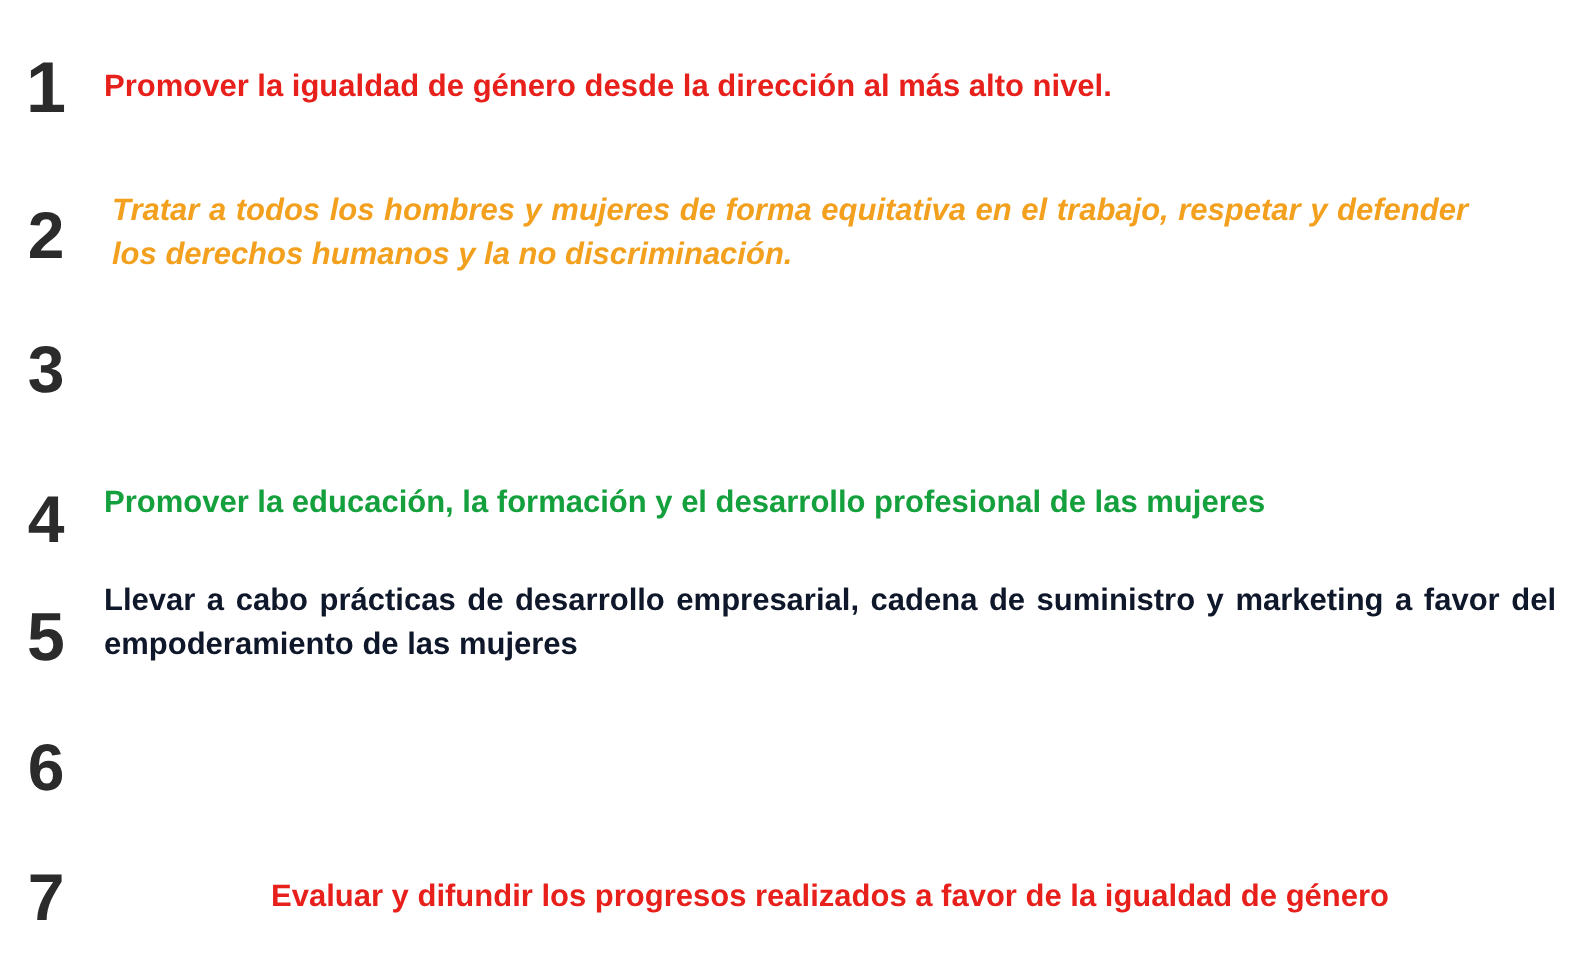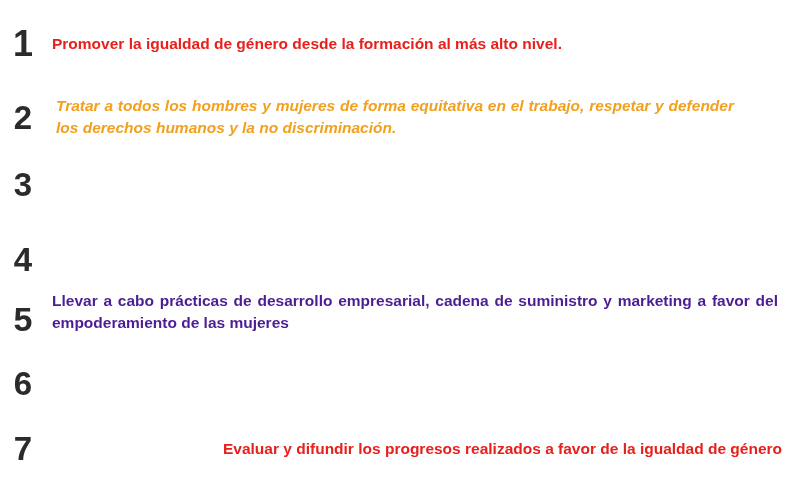--- a/index.html
+++ b/index.html
@@ -66,48 +66,49 @@
   #row-5 { top: 290px; }
   #row-5 .num { font-size: 34px; padding-top: 12px; }
   #row-5 .txt { padding-top: 0px; padding-left: 6px; padding-right: 12px; }
 
   #row-6 { top: 367px; }
   #row-6 .num { font-size: 33px; padding-top: 0px; }
   #row-6 .txt { padding-top: 9px; padding-left: 20px; text-align: left; }
 
   #row-7 { top: 432px; }
   #row-7 .num { font-size: 33px; padding-top: 0px; }
-  #row-7 .txt { padding-top: 6px; padding-left: 2px; text-align: right; }
+  #row-7 .txt { padding-top: 6px; padding-left: 2px; text-align: center; }
 </style>
 </head>
 <body style="background: rgb(255, 255, 255);">
 
 <div class="board">
 
   <div class="row" id="row-1">
     <div class="num" style="color: rgb(43, 43, 43);">1</div>
-    <div class="txt" style="color: rgb(232, 32, 28);">Promover la igualdad de género desde la formación al más alto nivel.</div>
+    <div class="txt" style="color: rgb(232, 32, 28);">Promover la igualdad de género desde la dirección al más alto nivel.</div>
   </div>
 
   <div class="row" id="row-2">
     <div class="num" style="color: rgb(43, 43, 43);">2</div>
     <div class="txt" style="color: rgb(242, 160, 30);">Tratar a todos los hombres y mujeres de forma equitativa en el trabajo, respetar y defender los derechos humanos y la no discriminación.</div>
   </div>
 
   <div class="row" id="row-3">
     <div class="num" style="color: rgb(43, 43, 43);">3</div>
   </div>
 
   <div class="row" id="row-4">
     <div class="num" style="color: rgb(43, 43, 43);">4</div>
+    <div class="txt" style="color: rgb(20, 160, 60);">Promover la educación, la formación y el desarrollo profesional de las mujeres</div>
   </div>
 
   <div class="row" id="row-5">
     <div class="num" style="color: rgb(43, 43, 43);">5</div>
-    <div class="txt" style="color: #4c1d95;">Llevar a cabo prácticas de desarrollo empresarial, cadena de suministro y marketing a favor del empoderamiento de las mujeres</div>
+    <div class="txt" style="color: #0f172a;">Llevar a cabo prácticas de desarrollo empresarial, cadena de suministro y marketing a favor del empoderamiento de las mujeres</div>
   </div>
 
   <div class="row" id="row-6">
     <div class="num" style="color: rgb(43, 43, 43);">6</div>
   </div>
 
   <div class="row" id="row-7">
     <div class="num" style="color: rgb(43, 43, 43);">7</div>
     <div class="txt" style="color: rgb(232, 32, 28);">Evaluar y difundir los progresos realizados a favor de la igualdad de género</div>
   </div>

